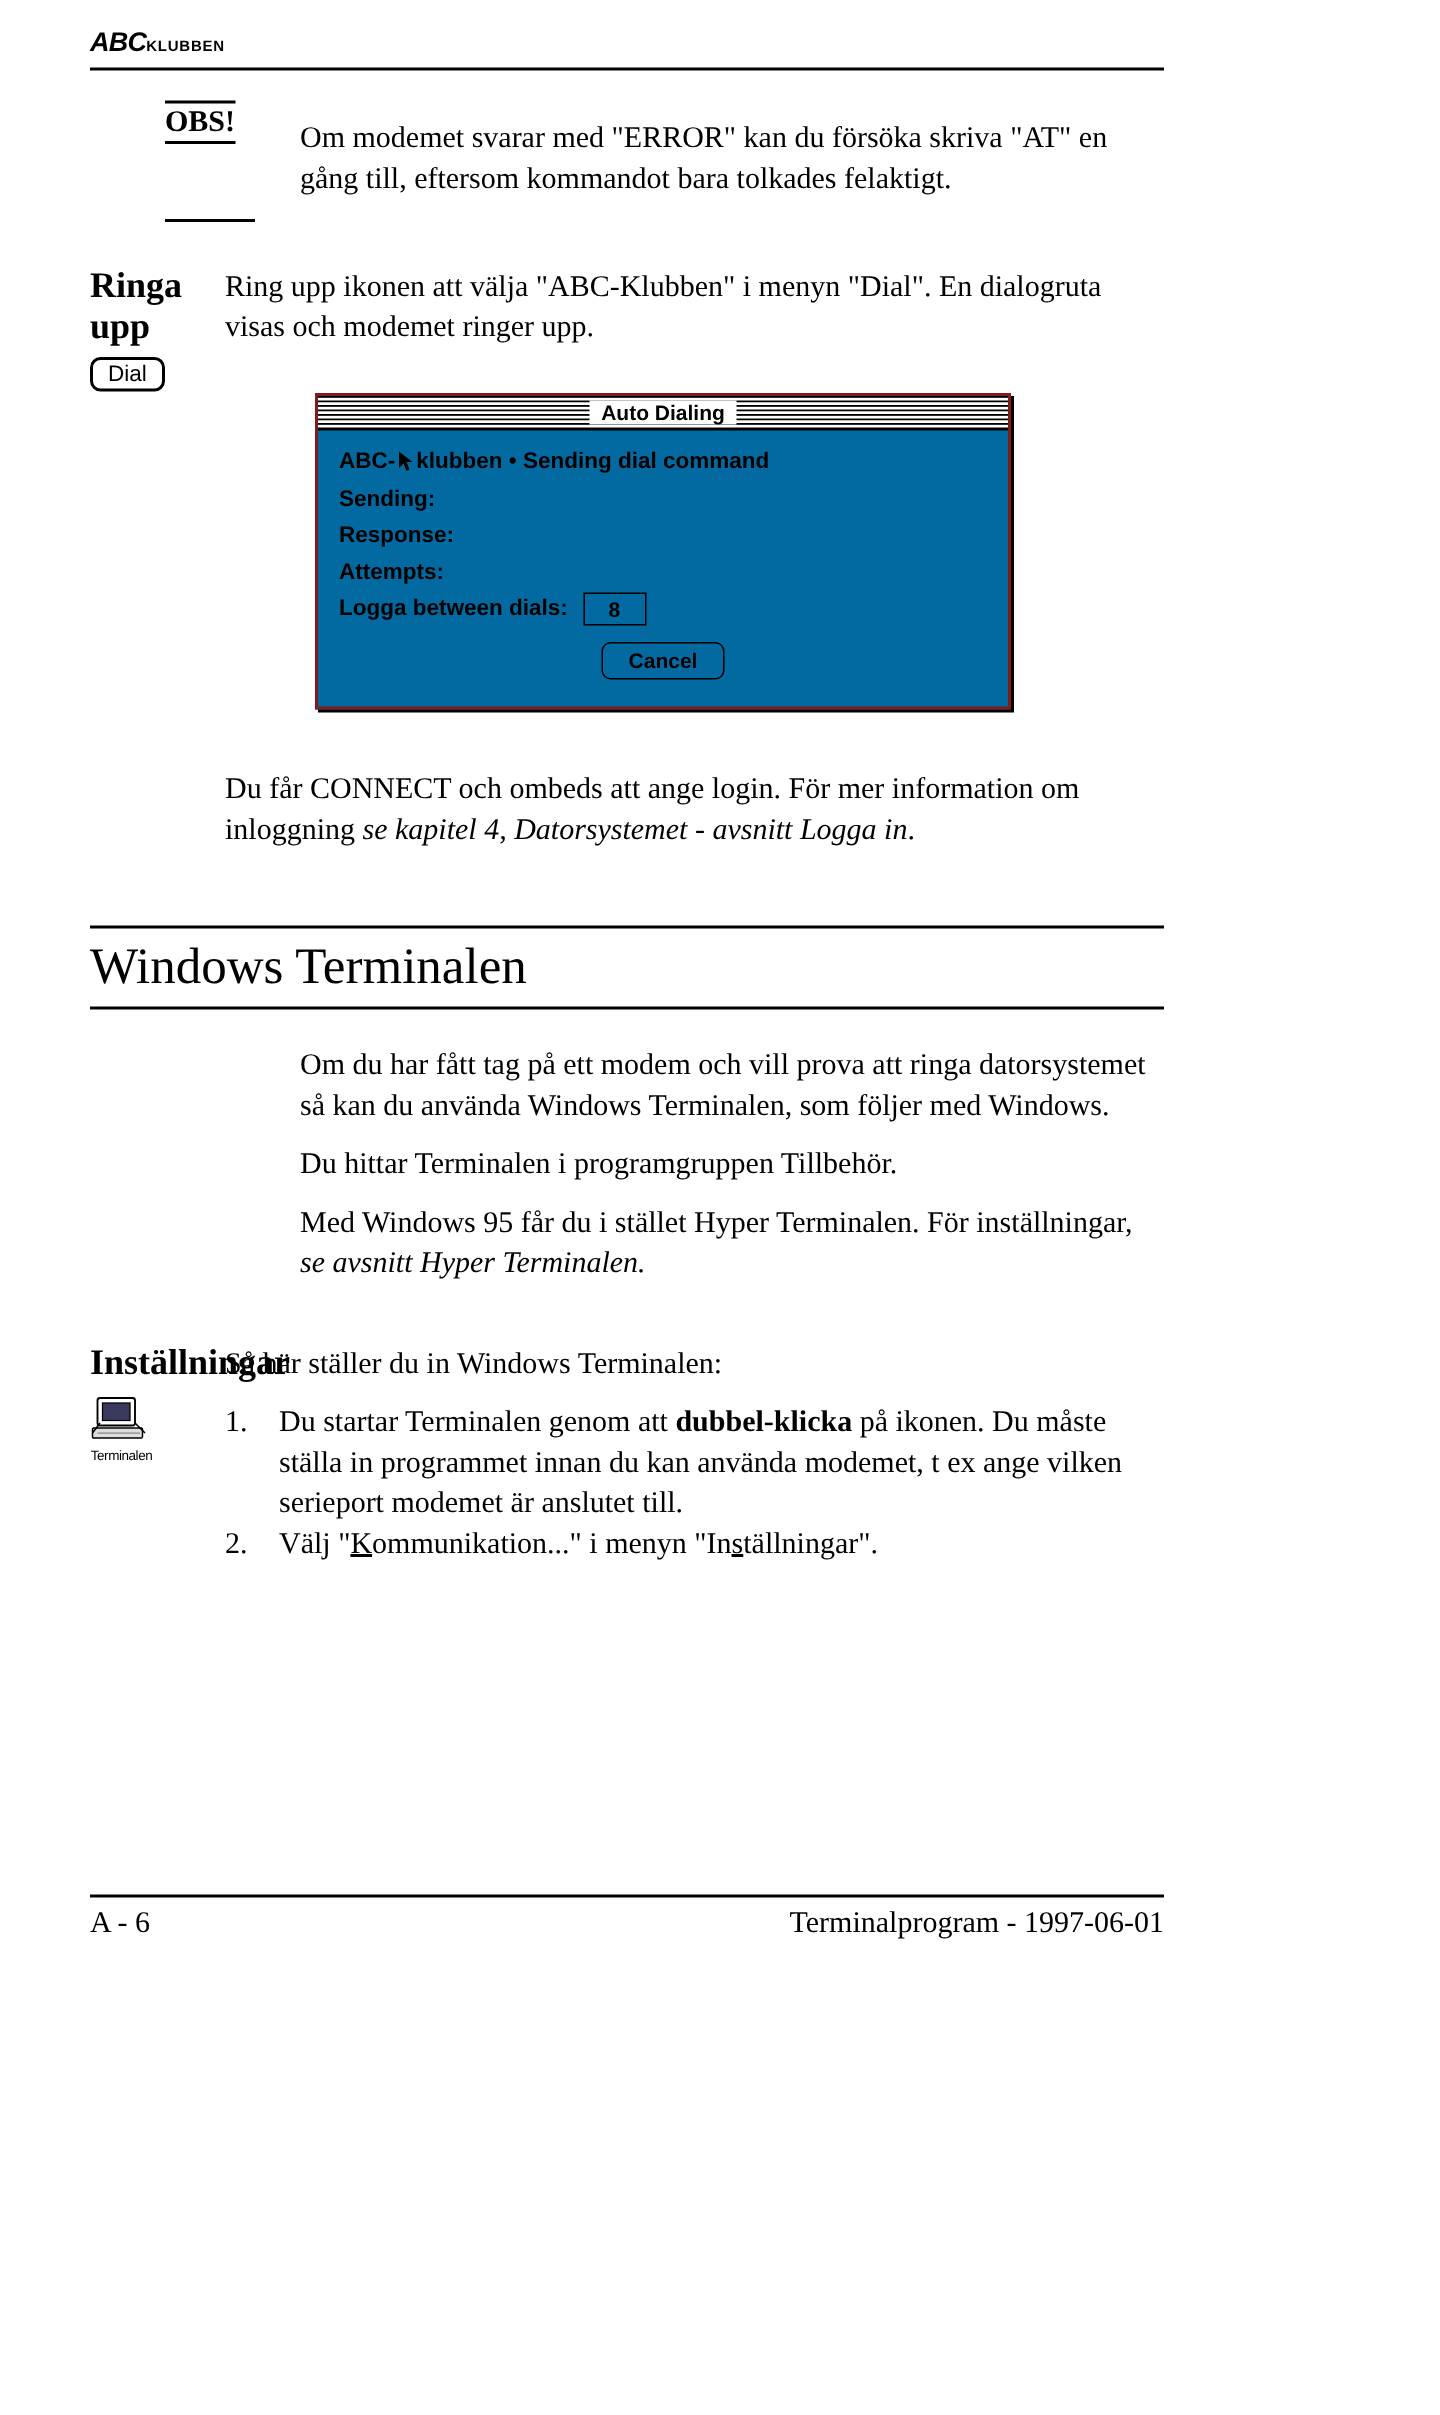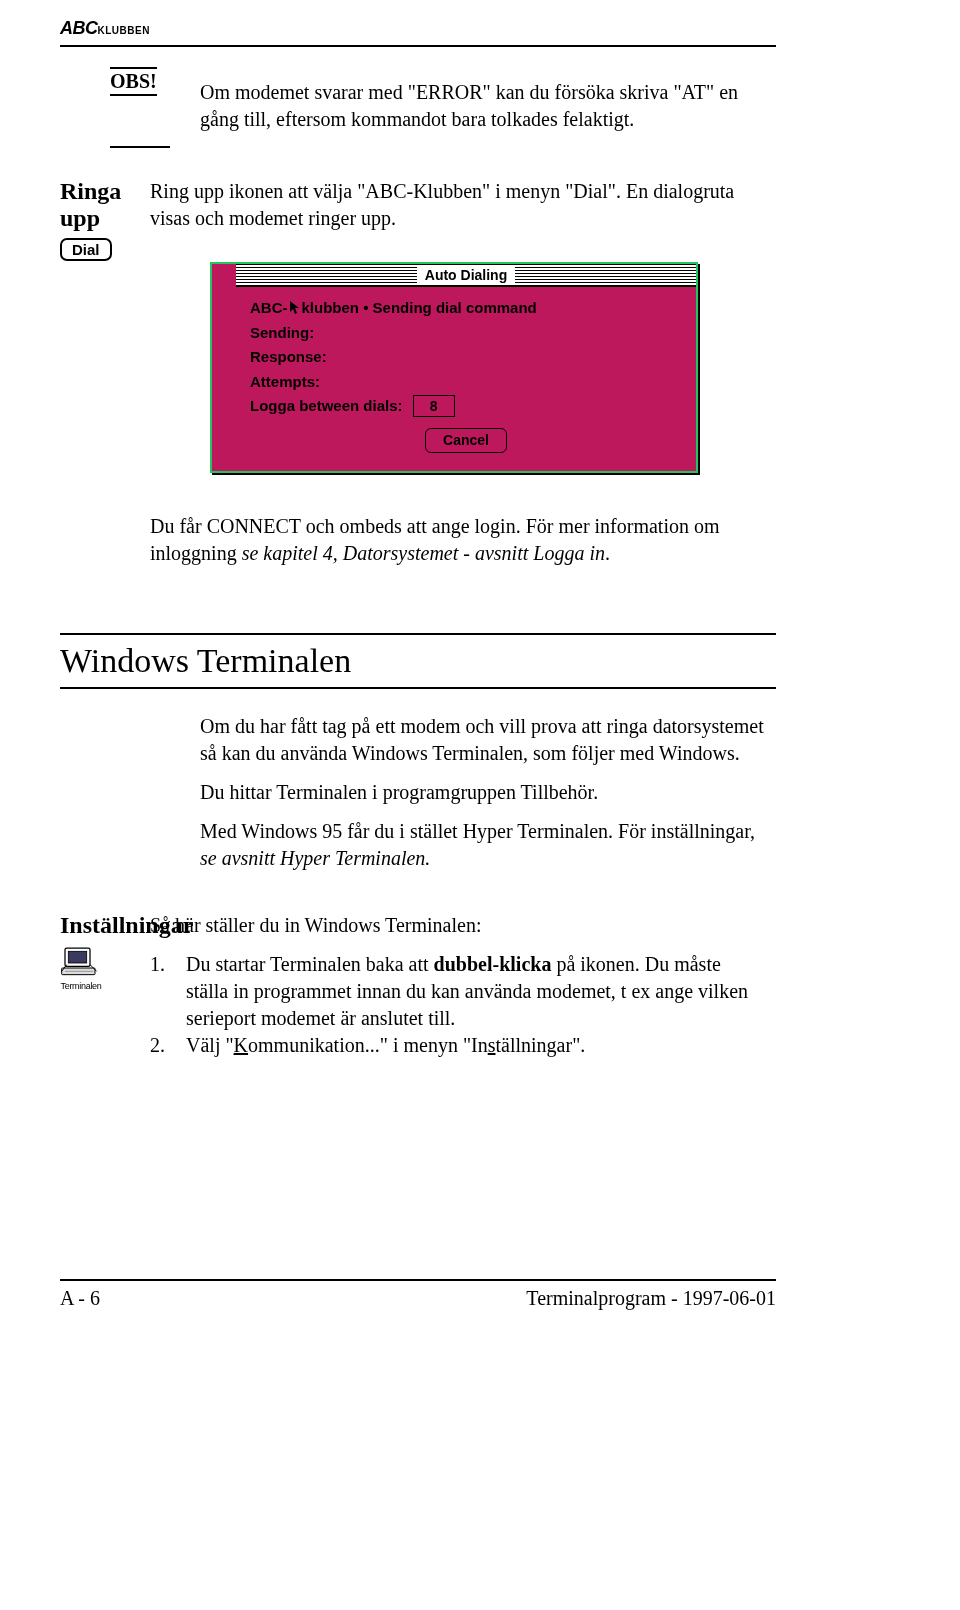--- a/index.html
+++ b/index.html
@@ -68,41 +68,40 @@
   .mt-12 { margin-top: 12px;}
   .section-label {
     font-weight: 700;
     font-size: 24px;
   }
   .dial-btn {
     display: inline-block;
     border: 2px solid #000;
     border-radius: 7px;
     font-family: "Chicago", "Geneva", Arial, sans-serif;
-    font-weight: 700;
+    font-weight: 400;
     font-size: 15px;
     padding: 1px 10px;
     margin-top: 6px;
   }
   .italic { font-style: italic; }
   .bold { font-weight: 700; }
   .u { text-decoration: underline; }
 
   
   .dialog-wrap {
     margin: 30px 0 40px 60px;
   }
   .dialog {
     width: 460px;
-    border: 2px solid #22c55e;
+    border: 2px solid #7f1d1d;
     box-shadow: 2px 2px 0 #000;
     font-family: "Chicago", "Geneva", Arial, sans-serif;
     font-size: 15px;
-    background: #be185d;
-    padding-left: 24px;
+    background: #0369a1;
   }
   .dialog-titlebar {
     height: 22px;
     position: relative;
     border-bottom: 1px solid #000;
     background: repeating-linear-gradient(
       to bottom,
       #000 0, #000 1px,
       #fff 1px, #fff 3px
     );
@@ -141,21 +140,21 @@
     border-radius: 6px;
     width: 80px;
     text-align: center;
     margin: 10px auto 4px auto;
     font-weight: 700;
     font-size: 14px;
     padding: 1px 0;
   }
 
   
-  .h1-wrap { margin: 66px 0 24px 0; }
+  .h1-wrap { margin: 50px 0 24px 0; }
   .h1-rule-top { border: none; border-top: 2px solid #000; margin: 0 0 2px 0; }
   .h1-rule-bot { border: none; border-top: 2px solid #000; margin: 2px 0 0 0; }
   .h1-text { font-size: 34px; font-weight: 400; line-height: 1.3; margin: 4px 0;}
 
   
   .numlist { padding-left: 1.8em; position: relative; }
   .numlist .num {
     position: absolute;
     left: 0;
   }
@@ -271,21 +270,21 @@
         <rect x="2" y="26" width="40" height="8" rx="1" fill="#ddd" stroke="#000" stroke-width="1.2"></rect>
         <path d="M8 22 L2 30 M36 22 L44 30" stroke="#000" stroke-width="1.2"></path>
         <line x1="6" y1="30" x2="40" y2="30" stroke="#888"></line>
       </svg>
       <div class="icon-caption">Terminalen</div>
     </div>
     <div class="rightcol">
       <div>Så här ställer du in Windows Terminalen:</div>
       <div class="numlist mt-12">
         <span class="num">1.</span>
-        <span>Du startar Terminalen baka att </span><span class="bold">dubbel-klicka</span><span> på ikonen. Du måste ställa in programmet innan du kan använda modemet, t ex ange vilken serieport modemet är anslutet till.</span>
+        <span>Du startar Terminalen genom att </span><span class="bold">dubbel-klicka</span><span> på ikonen. Du måste ställa in programmet innan du kan använda modemet, t ex ange vilken serieport modemet är anslutet till.</span>
       </div>
       <div class="numlist">
         <span class="num">2.</span>
         <span>Välj "</span><span class="u">K</span><span>ommunikation..." i menyn "In</span><span class="u">s</span><span>tällningar".</span>
       </div>
     </div>
   </div>
 
   <hr class="footer-line">
   <div class="footer-row">

